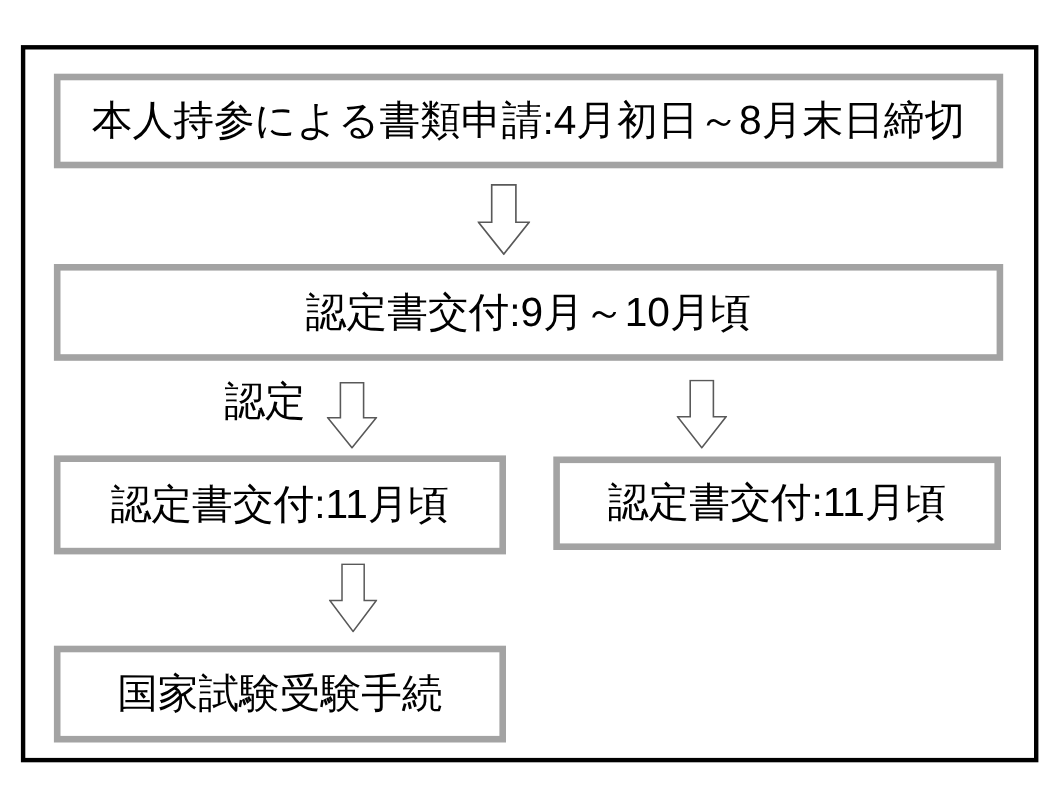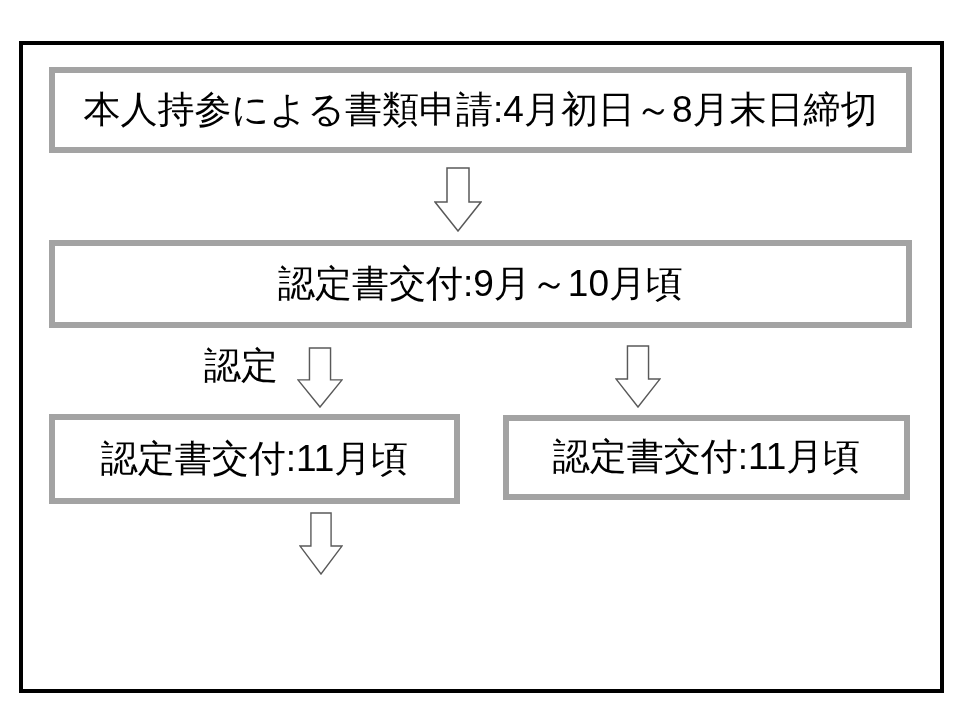--- a/index.html
+++ b/index.html
@@ -109,14 +109,17 @@
   <div class="flow-box box-rejected">
     <span>認定書交付:11月頃</span>
   </div>
 
   <div class="down-arrow arrow-4">
     <svg viewBox="0 0 48 65" preserveAspectRatio="none" aria-hidden="true">
       <polygon points="13,1 35,1 35,35 47,35 24,64 1,35 13,35" fill="#ffffff" stroke="#595959" stroke-width="1.5" stroke-linejoin="miter"></polygon>
     </svg>
   </div>
 
+  <div class="flow-box box-exam">
+    <span>国家試験受験手続</span>
+  </div>
 
 </div>
 
 </body></html>

